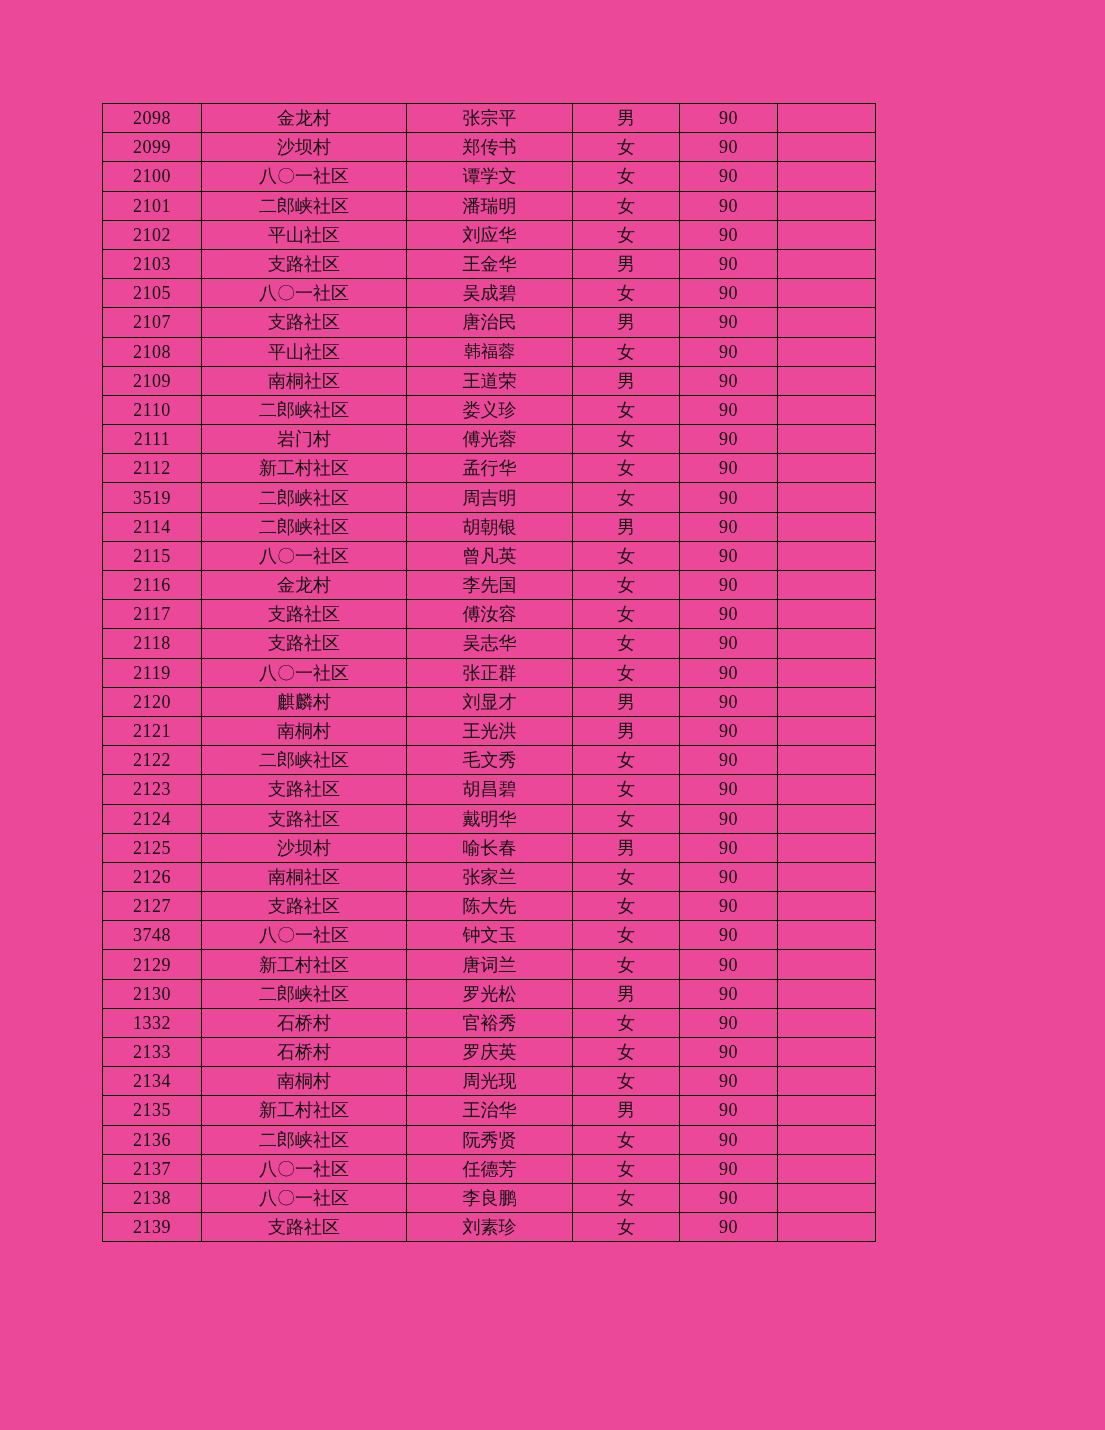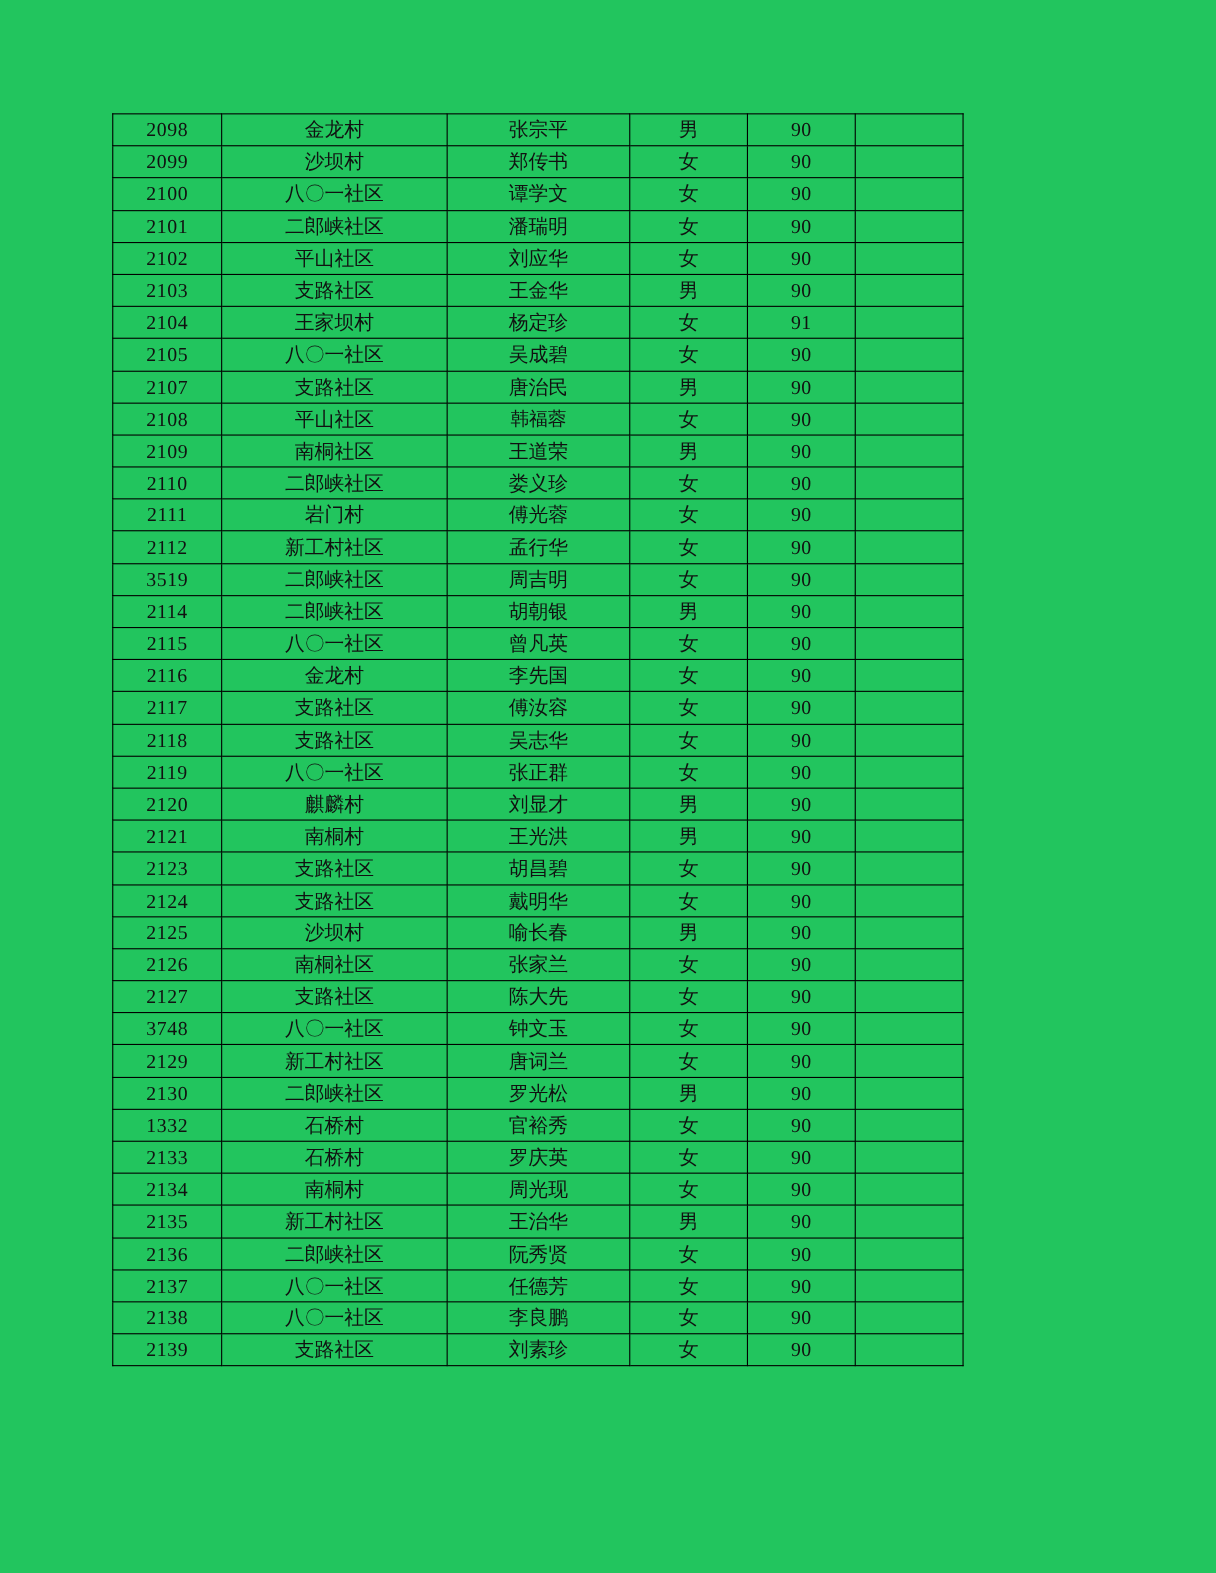--- a/index.html
+++ b/index.html
@@ -10,21 +10,21 @@
   body {
     width: 1105px;
     height: 1430px;
     position: relative;
     font-family: "Liberation Serif", "DejaVu Serif", serif;
     color: #111111;
   }
   .page {
     position: absolute;
     inset: 0;
-    background: #22c55e;
+    background: #ec4899;
   }
   table.records {
     position: absolute;
     left: 102px;
     top: 103px;
     width: 773px;
     border-collapse: collapse;
     table-layout: fixed;
   }
   table.records td {
@@ -107,28 +107,20 @@
 
   <tr>
     <td class="cell-id">2103</td>
     <td class="cell-village">支路社区</td>
     <td class="cell-name">王金华</td>
     <td class="cell-gender">男</td>
     <td class="cell-age">90</td>
     <td class="cell-note"></td>
   </tr>
 
-  <tr>
-    <td class="cell-id">2104</td>
-    <td class="cell-village">王家坝村</td>
-    <td class="cell-name">杨定珍</td>
-    <td class="cell-gender">女</td>
-    <td class="cell-age">91</td>
-    <td class="cell-note"></td>
-  </tr>
 
   <tr>
     <td class="cell-id">2105</td>
     <td class="cell-village">八〇一社区</td>
     <td class="cell-name">吴成碧</td>
     <td class="cell-gender">女</td>
     <td class="cell-age">90</td>
     <td class="cell-note"></td>
   </tr>
 
@@ -261,20 +253,28 @@
 
   <tr>
     <td class="cell-id">2121</td>
     <td class="cell-village">南桐村</td>
     <td class="cell-name">王光洪</td>
     <td class="cell-gender">男</td>
     <td class="cell-age">90</td>
     <td class="cell-note"></td>
   </tr>
 
+  <tr>
+    <td class="cell-id">2122</td>
+    <td class="cell-village">二郎峡社区</td>
+    <td class="cell-name">毛文秀</td>
+    <td class="cell-gender">女</td>
+    <td class="cell-age">90</td>
+    <td class="cell-note"></td>
+  </tr>
 
   <tr>
     <td class="cell-id">2123</td>
     <td class="cell-village">支路社区</td>
     <td class="cell-name">胡昌碧</td>
     <td class="cell-gender">女</td>
     <td class="cell-age">90</td>
     <td class="cell-note"></td>
   </tr>
 

